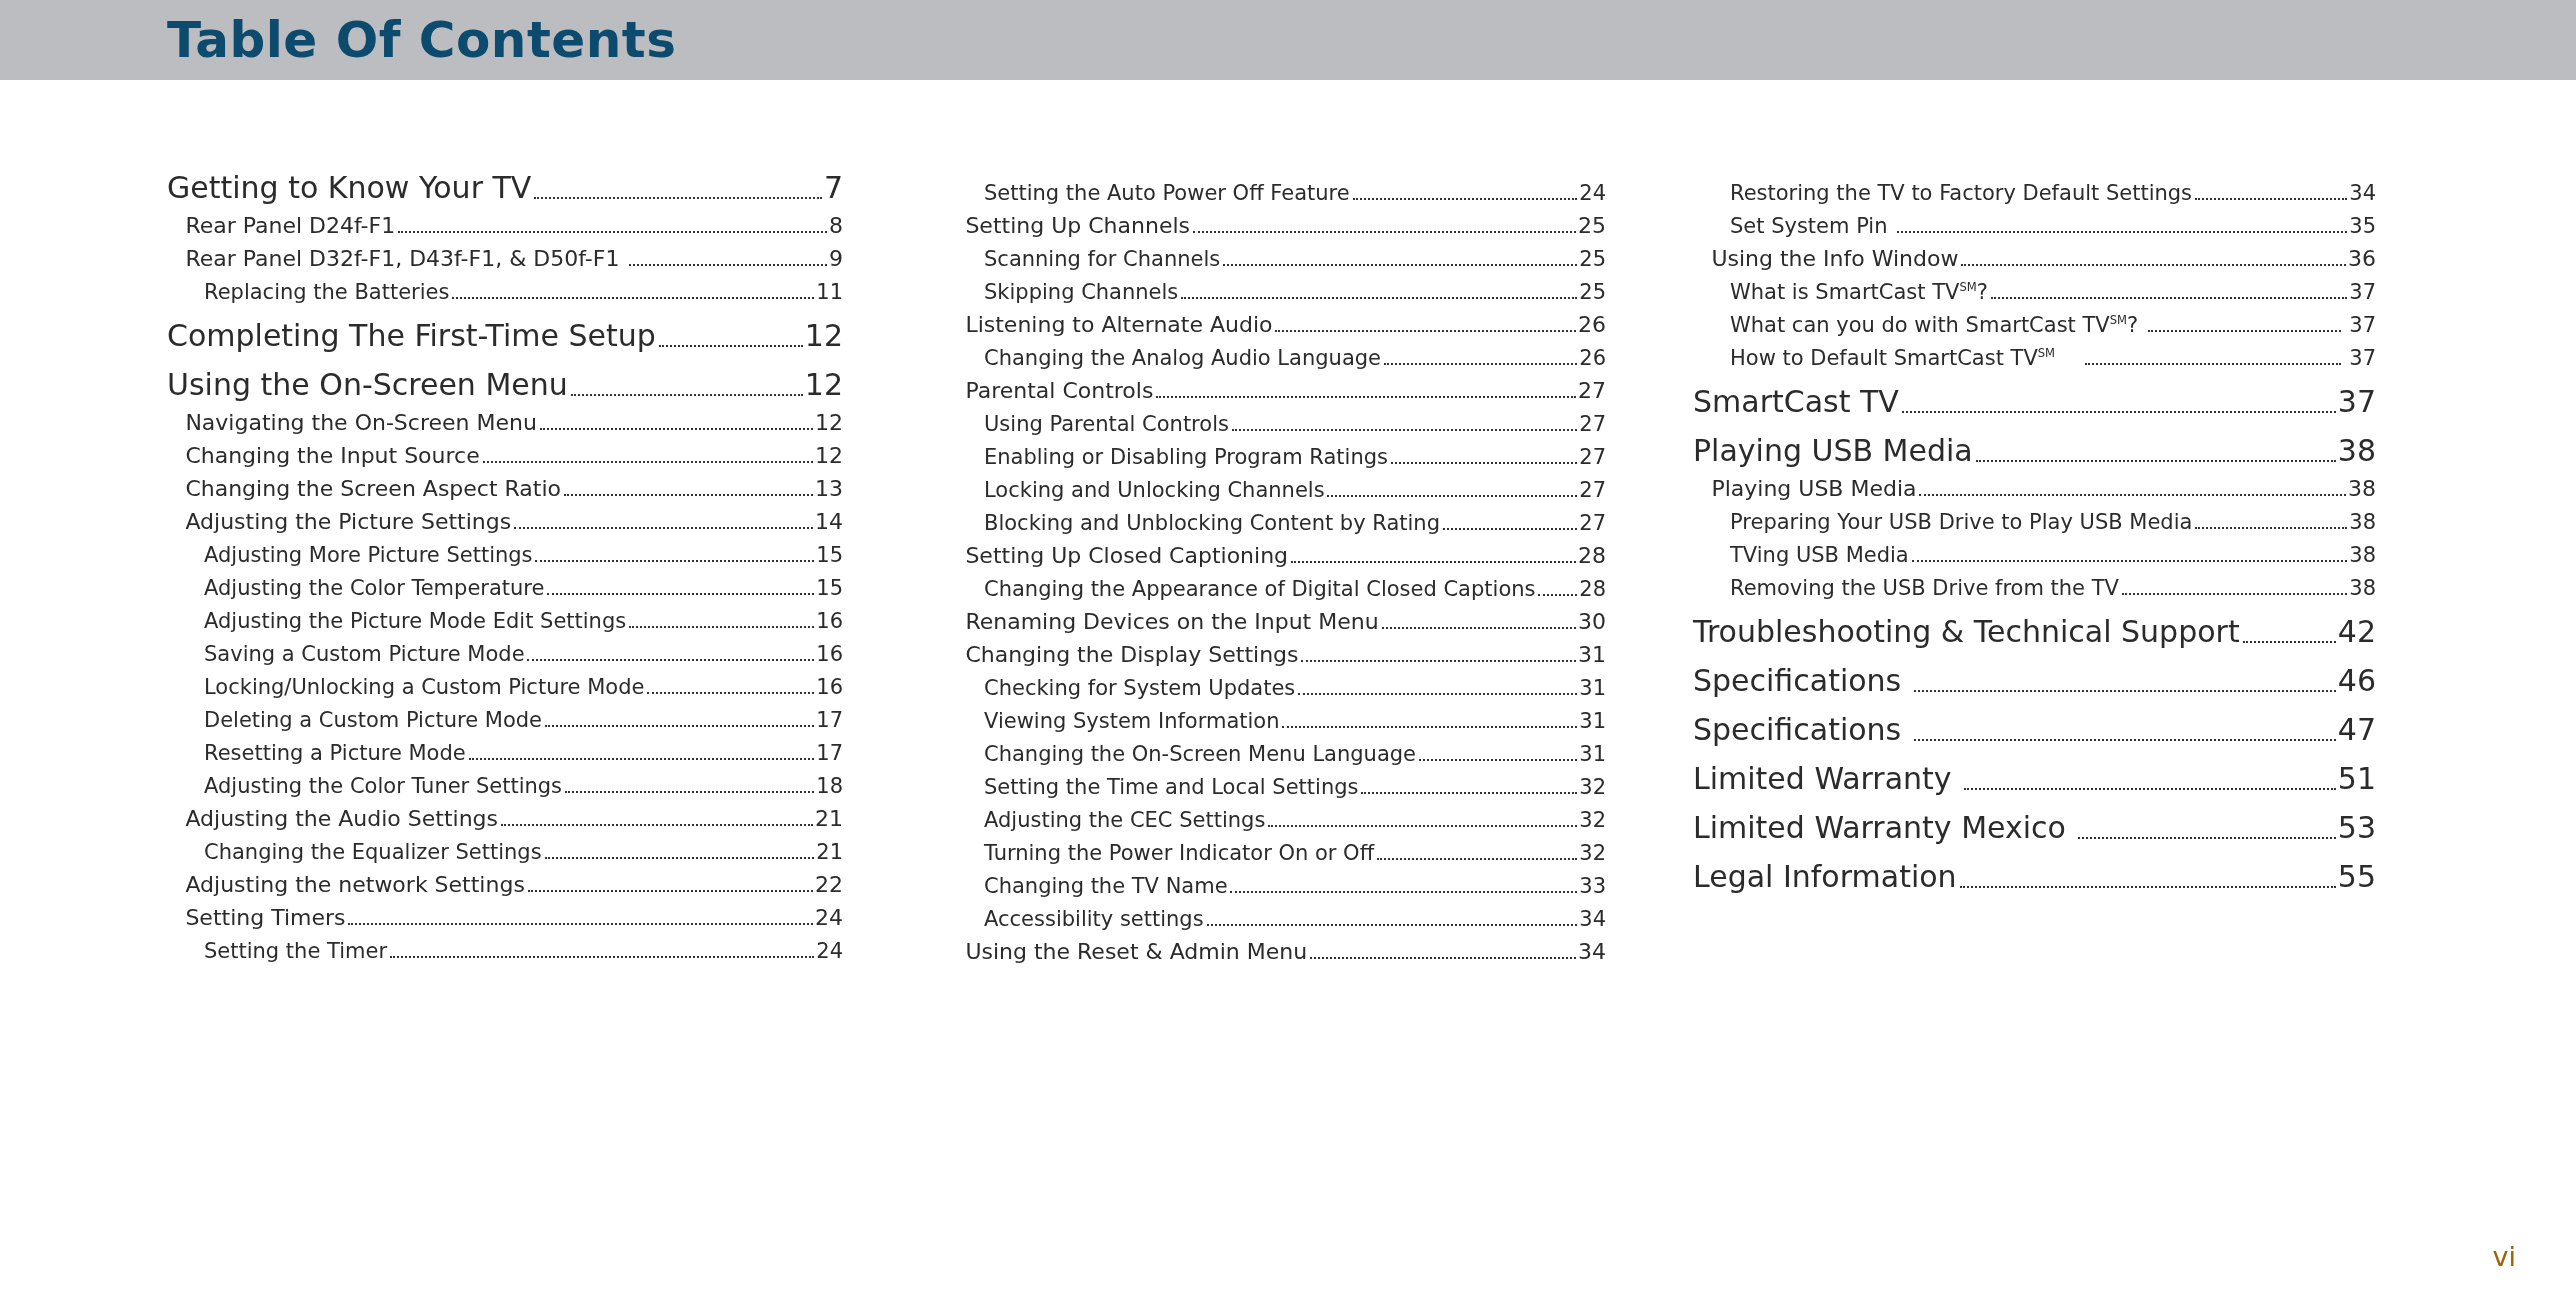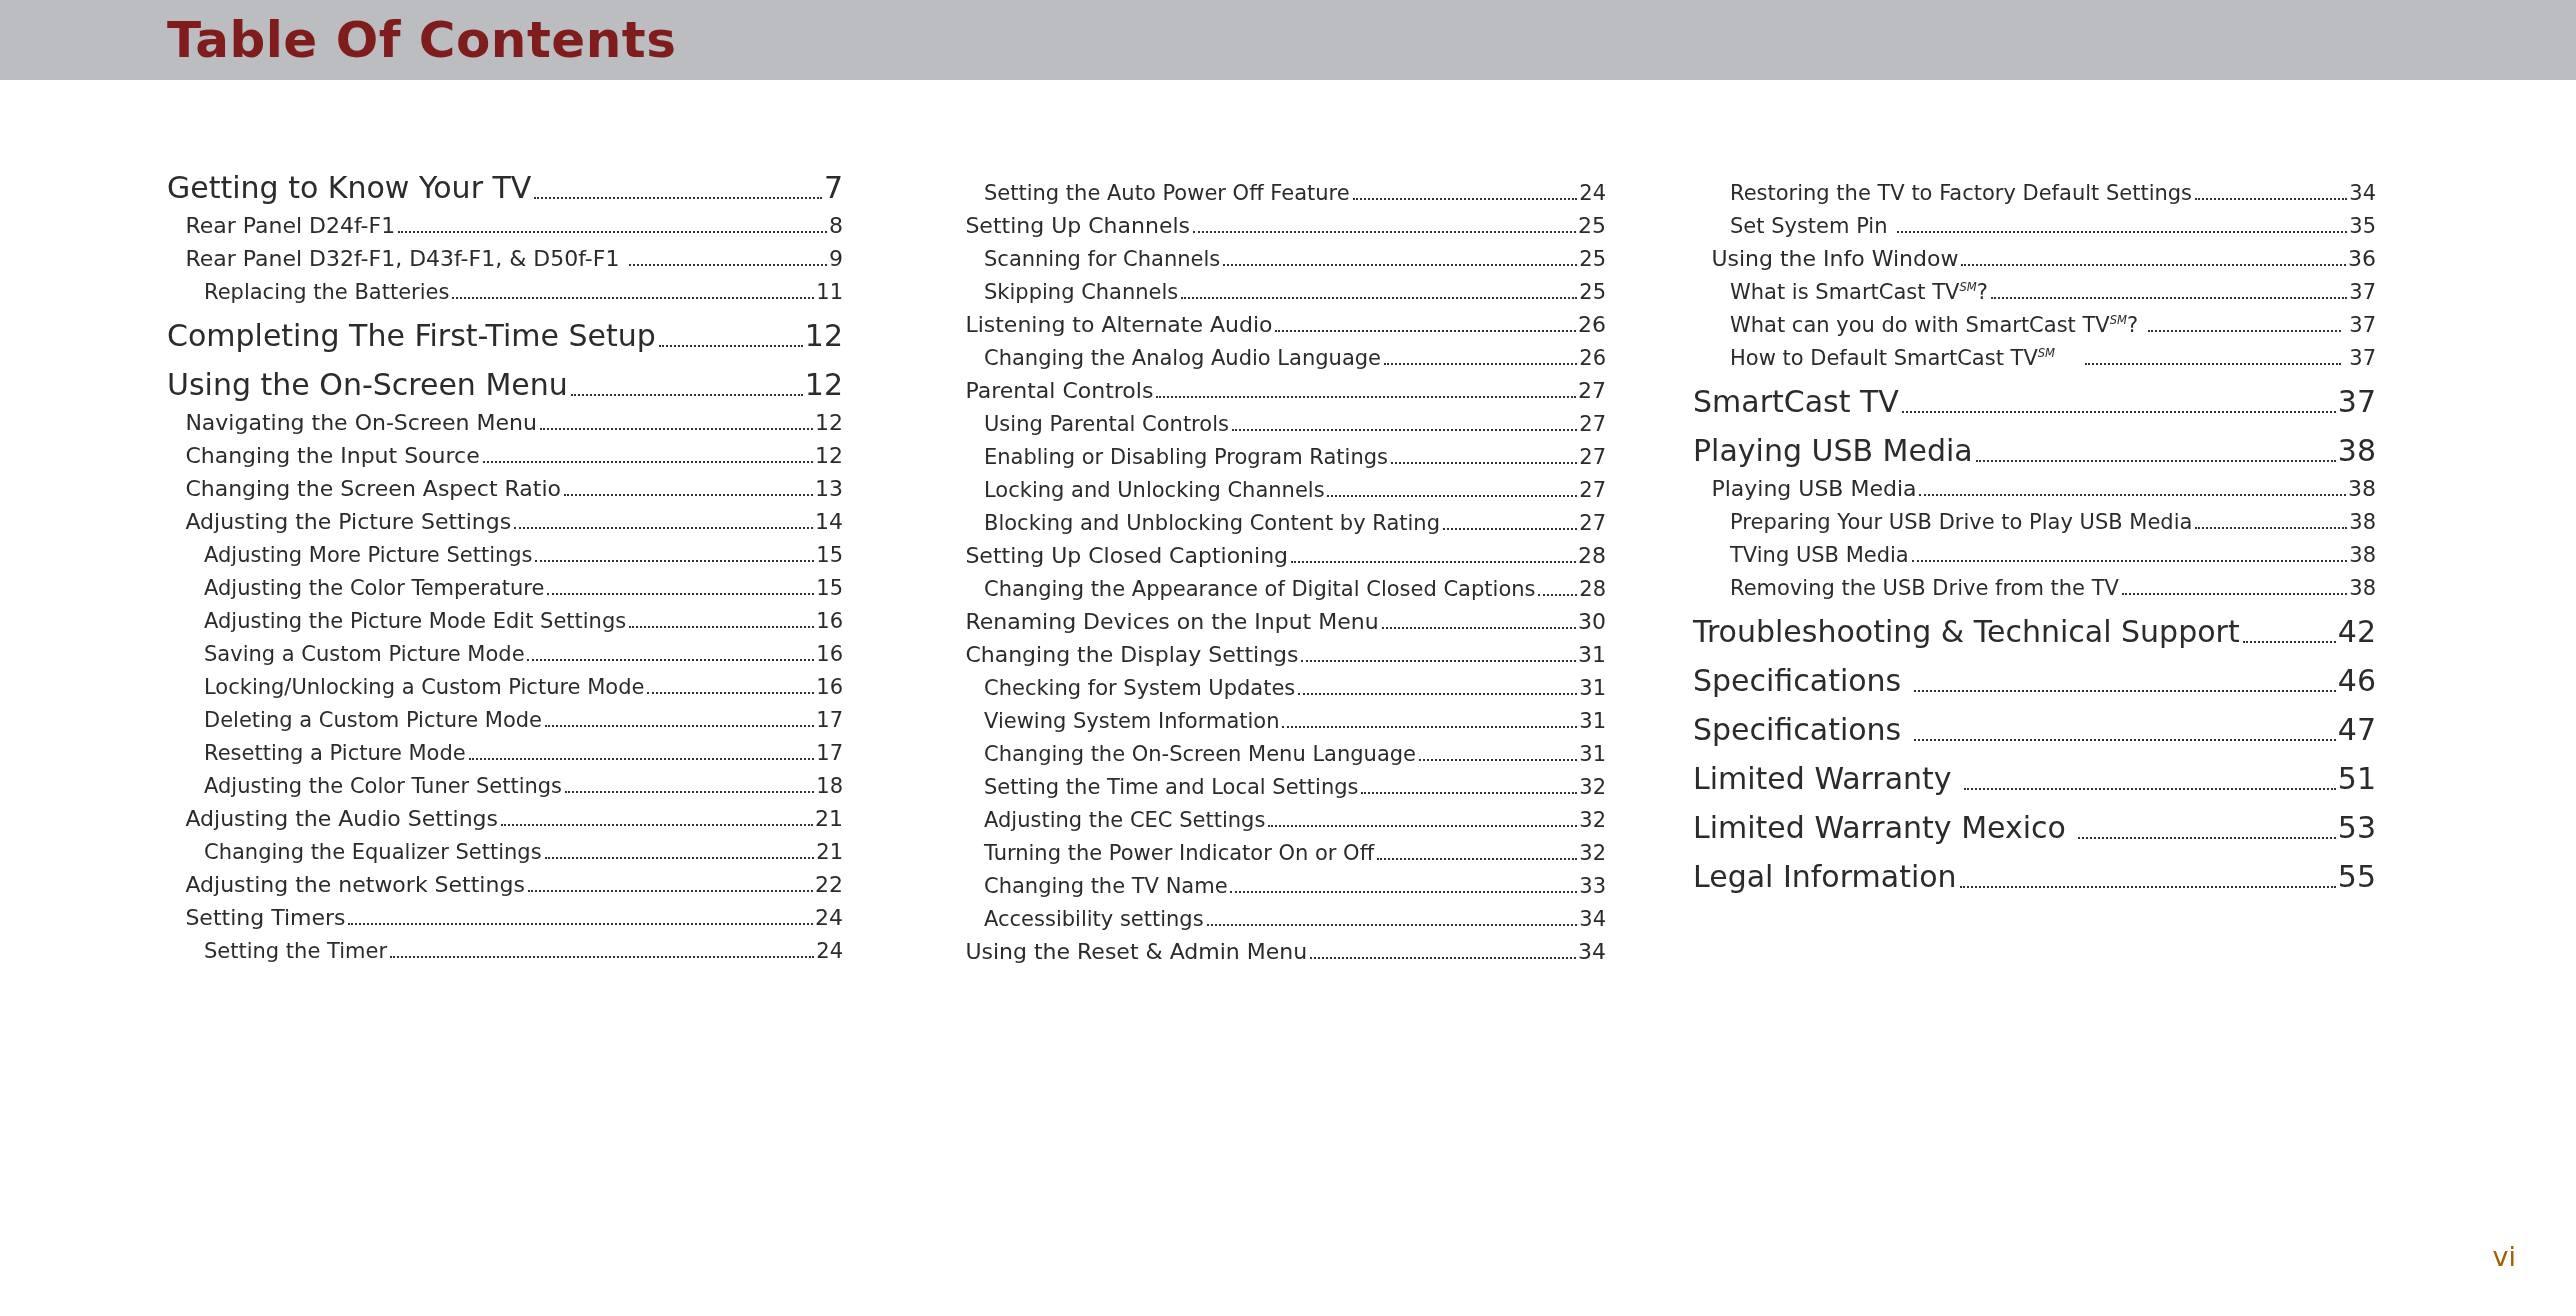--- a/index.html
+++ b/index.html
@@ -18,21 +18,21 @@
     width: 100%;
     height: 80px;
     background: #bbbdc1;
   }
   .header-title {
     margin: 0;
     padding-left: 167px;
     line-height: 80px;
     font-size: 50px;
     font-weight: bold;
-    color: #7f1d1d;
+    color: #0c4a6e;
     letter-spacing: 0.5px;
     white-space: nowrap;
   }
   .columns {
     position: absolute;
     top: 172px;
     left: 167px;
     display: flex;
   }
   .col   { display: block; }
@@ -55,21 +55,20 @@
   .row .pnum { white-space: nowrap; flex: 0 0 auto; }
   .lvl1 { font-size: 30px; margin-top: 16px; }
   .lvl1 .dots { border-bottom-width: 2.9px; margin-bottom: 5.8px; }
   .lvl2 { font-size: 22px; padding-left: 18.4px; }
   .lvl3 { font-size: 21px; padding-left: 37px; }
   .row:first-child { margin-top: 0; }
   .sup {
     font-size: 0.55em;
     vertical-align: super;
     letter-spacing: 0;
-    font-style: italic;
   }
   .page-number {
     position: absolute;
     right: 60px;
     top: 1241px;
     font-size: 27px;
     color: #a16207;
   }
 </style>
 </head>

